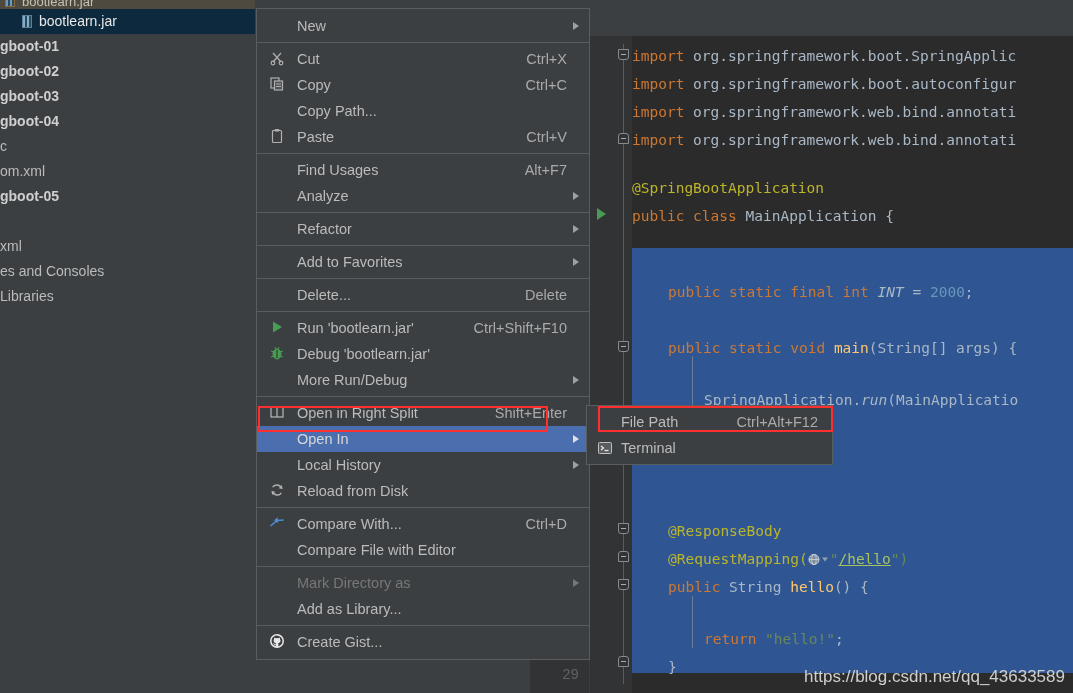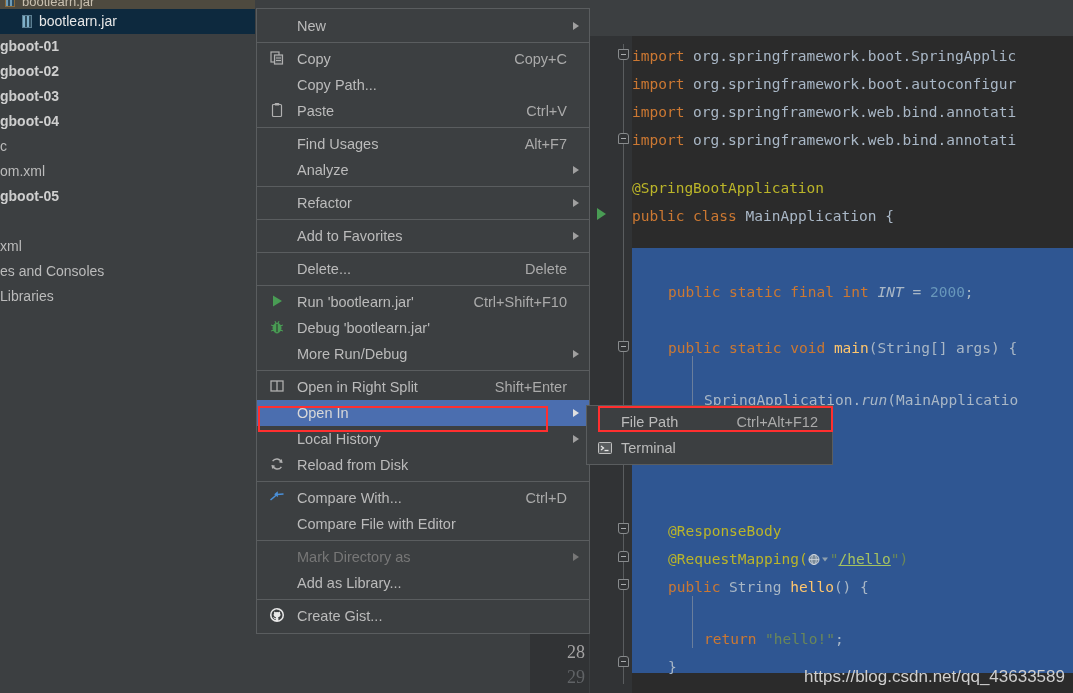--- a/index.html
+++ b/index.html
@@ -135,23 +135,23 @@
   .fold.up   { border-radius: 3px 3px 0 0; }
 
   .linenum-panel {
     position: absolute;
     left: 530px; top: 634px;
     width: 59px; height: 59px;
     background: #313335;
   }
   .linenum {
     position: absolute;
-    right: 4px;
-    font-family: Liberation Serif, serif;
-    font-size: 18px;
+    right: 10px;
+    font-family: Liberation Mono, monospace;
+    font-size: 14px;
     color: #606366;
   }
   .linenum.active { color: #a4a3a3; }
 
   .watermark {
     position: absolute;
     right: 8px; bottom: 6px;
     font-size: 17px;
     color: #cfcfcf;
     font-family: "Liberation Sans", sans-serif;
@@ -304,26 +304,36 @@
       </div>
   </div>
 
   <div class="watermark">https://blog.csdn.net/qq_43633589</div>
 
   <div class="ctxmenu" id="ctxmenu">
       <div class="mi"><span>New</span><span class="arrow"></span></div>
       <div class="sep"></div>
       <div class="mi"><span class="ico">
           <svg width="16" height="16" viewBox="0 0 16 16">
+            <g stroke="#b0b0b0" stroke-width="1.2" fill="none">
+              <line x1="4" y1="3" x2="12" y2="12"></line>
+              <line x1="12" y1="3" x2="4" y2="12"></line>
+              <circle cx="4" cy="13" r="1.8"></circle>
+              <circle cx="12" cy="13" r="1.8"></circle>
+            </g>
+          </svg>
+        </span><span>Cut</span><span class="accel">Ctrl+X</span></div>
+      <div class="mi"><span class="ico">
+          <svg width="16" height="16" viewBox="0 0 16 16">
             <rect x="2" y="2" width="8" height="10" fill="none" stroke="#b0b0b0" stroke-width="1.2"></rect>
             <rect x="5.5" y="5" width="8" height="9" fill="#4e5254" stroke="#b0b0b0" stroke-width="1.2"></rect>
             <line x1="7" y1="8" x2="12" y2="8" stroke="#b0b0b0" stroke-width="1"></line>
             <line x1="7" y1="10.5" x2="12" y2="10.5" stroke="#b0b0b0" stroke-width="1"></line>
           </svg>
-        </span><span>Copy</span><span class="accel">Copy+C</span></div>
+        </span><span>Copy</span><span class="accel">Ctrl+C</span></div>
       <div class="mi"><span>Copy Path...</span></div>
       <div class="mi"><span class="ico">
           <svg width="16" height="16" viewBox="0 0 16 16">
             <rect x="3.5" y="2.5" width="9" height="12" rx="1" fill="none" stroke="#b0b0b0" stroke-width="1.2"></rect>
             <rect x="5.8" y="1" width="4.4" height="2.6" rx="0.6" fill="#b0b0b0"></rect>
           </svg>
         </span><span>Paste</span><span class="accel">Ctrl+V</span></div>
       <div class="sep"></div>
       <div class="mi"><span>Find Usages</span><span class="accel">Alt+F7</span></div>
       <div class="mi"><span>Analyze</span><span class="arrow"></span></div>

